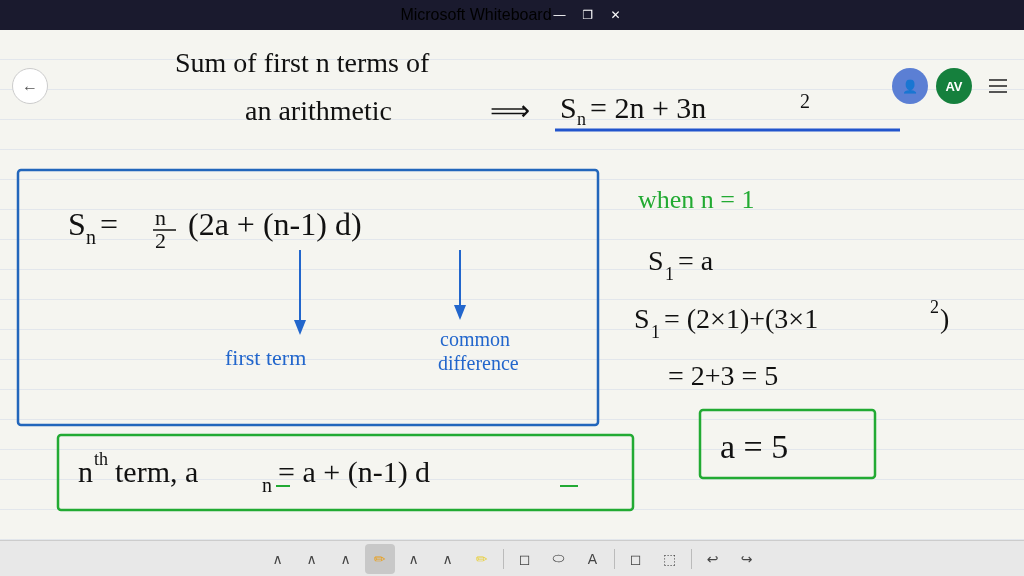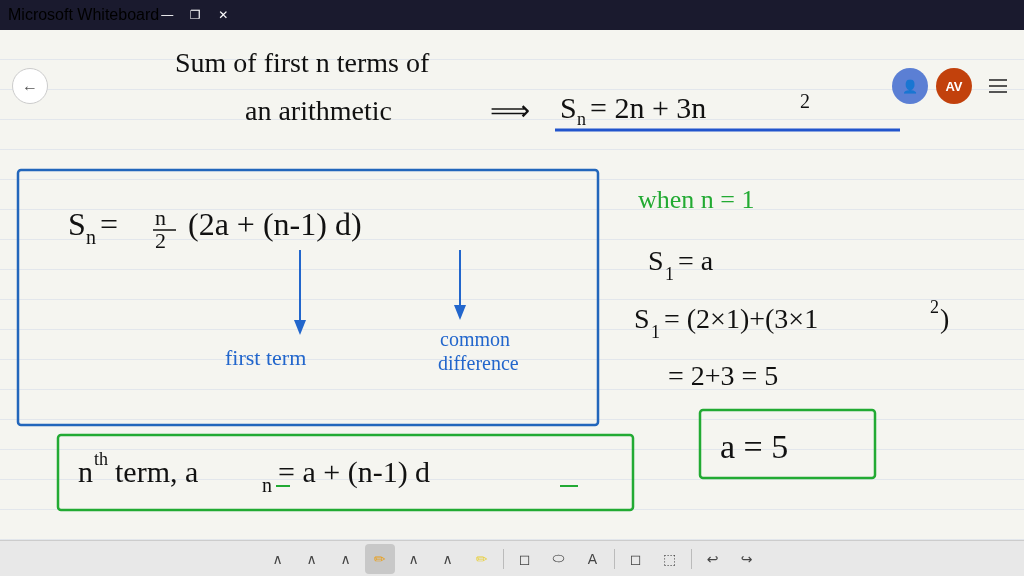--- a/index.html
+++ b/index.html
@@ -12,21 +12,21 @@
       position: relative;
     }
 
     
     #titlebar {
       width: 100%;
       height: 30px;
       background: #1a1a2e;
       display: flex;
       align-items: center;
-      justify-content: flex-start;
+      justify-content: center;
       padding: 0 8px;
       position: absolute;
       top: 0;
       left: 0;
       z-index: 100;
     }
     #titlebar-controls {
       display: flex;
       gap: 12px;
     }
@@ -96,21 +96,21 @@
       justify-content: center;
       cursor: pointer;
       font-size: 13px;
       font-weight: bold;
       color: white;
     }
     .avatar-person {
       background: #5b7fd4;
     }
     .avatar-user {
-      background: #c2410c;
+      background: #15803d;
     }
     .menu-btn {
       width: 36px;
       height: 36px;
       border-radius: 50%;
       background: transparent;
       border: none;
       display: flex;
       flex-direction: column;
       align-items: center;

